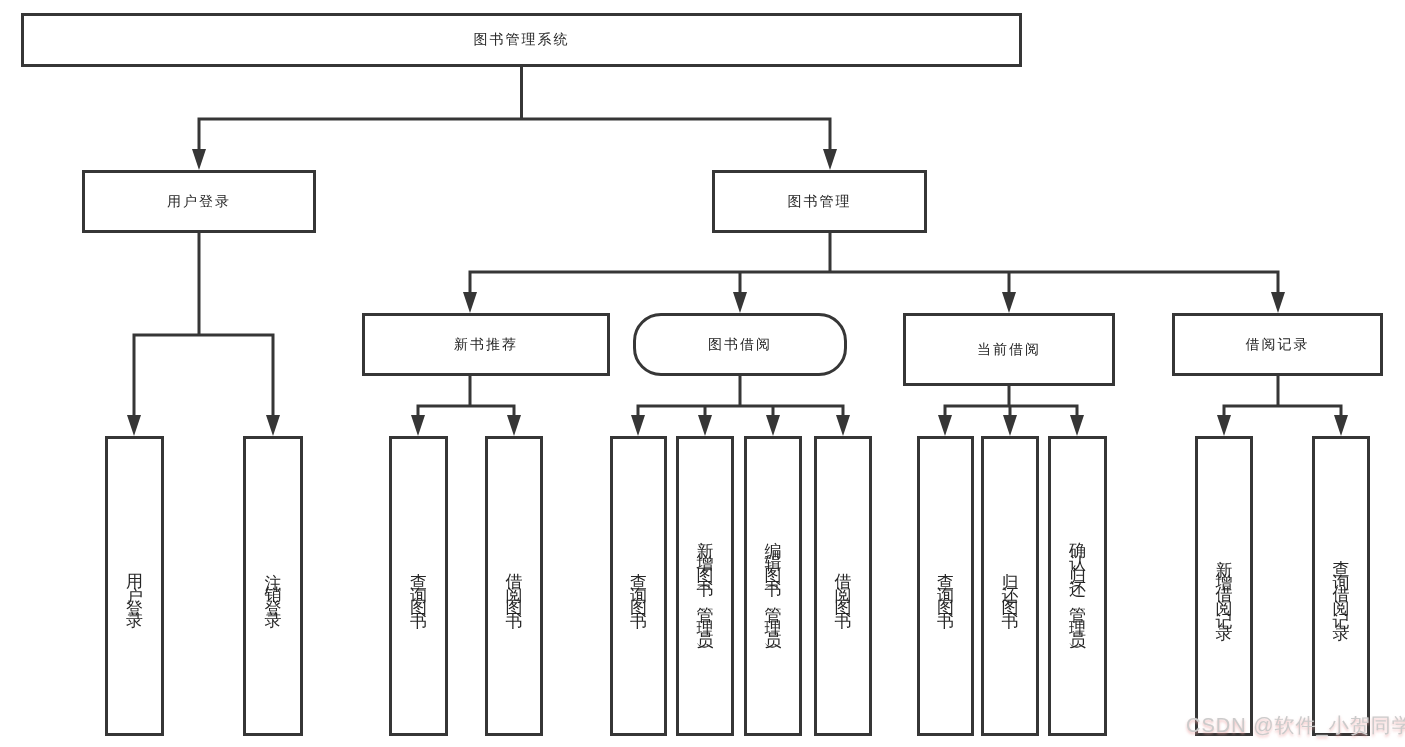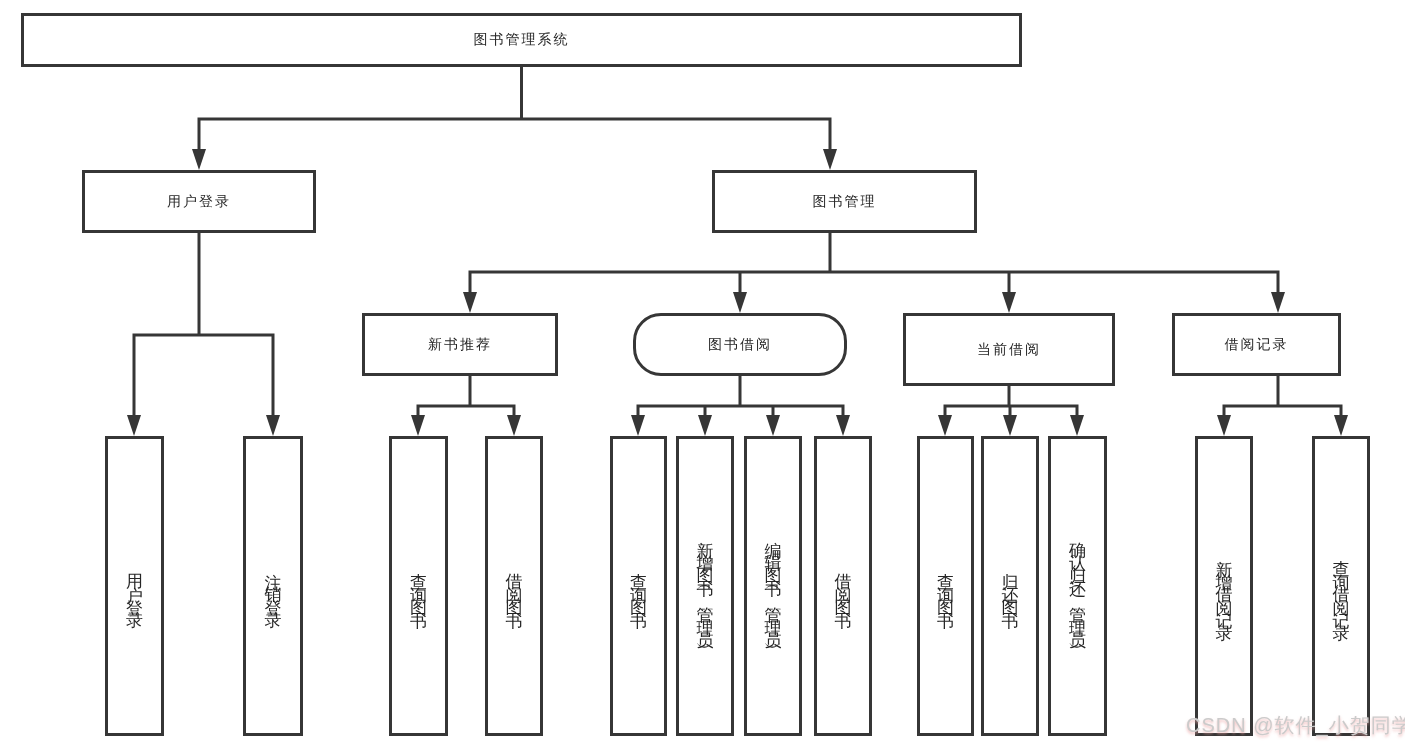--- a/index.html
+++ b/index.html
@@ -27,26 +27,26 @@
     writing-mode:vertical-rl;
     text-orientation:mixed;
     font-size:17px;
     line-height:1;
     letter-spacing:13px;
   }
   
   .n-root{left:21px;top:13px;width:1001px;height:54px;}
   
   .n-user{left:82px;top:170px;width:234px;height:63px;}
-  .n-mgmt{left:712px;top:170px;width:265px;height:63px;}
+  .n-mgmt{left:712px;top:170px;width:215px;height:63px;}
   
-  .n-rec{left:362px;top:313px;width:196px;height:63px;}
+  .n-rec{left:362px;top:313px;width:248px;height:63px;}
   .n-bb{left:633px;top:313px;width:214px;height:63px;border-radius:28px;}
   .n-cb{left:903px;top:313px;width:212px;height:73px;}
-  .n-br{left:1172px;top:313px;width:169px;height:63px;}
+  .n-br{left:1172px;top:313px;width:211px;height:63px;}
   
   .leaf{top:436px;height:300px;}
   .l-ul{left:105px;width:59px;}
   .l-lo{left:243px;width:60px;}
   .l-rq{left:389px;width:59px;}
   .l-rb{left:485px;width:58px;}
   .l-bq{left:610px;width:57px;}
   .l-ba{left:676px;width:58px;}
   .l-be{left:744px;width:58px;}
   .l-bw{left:814px;width:58px;}

